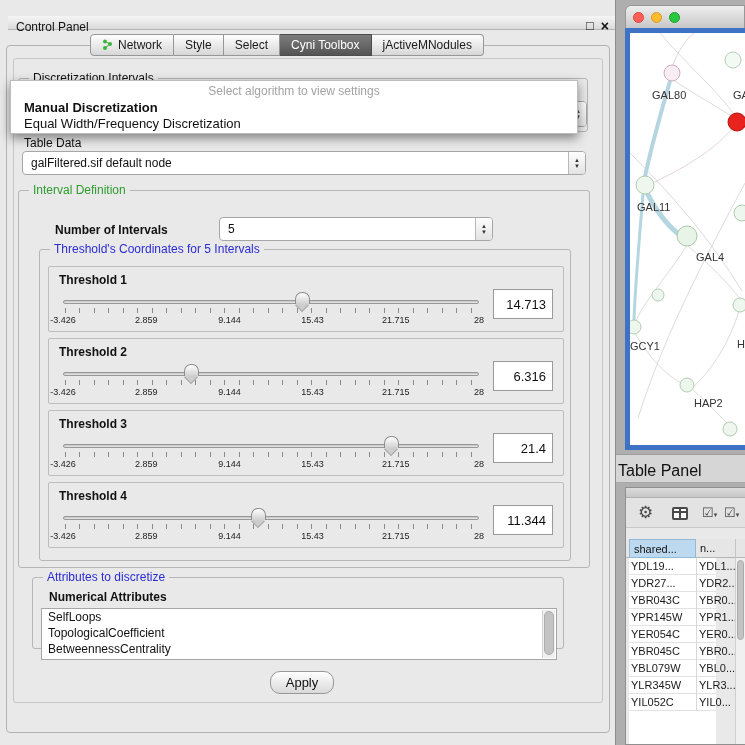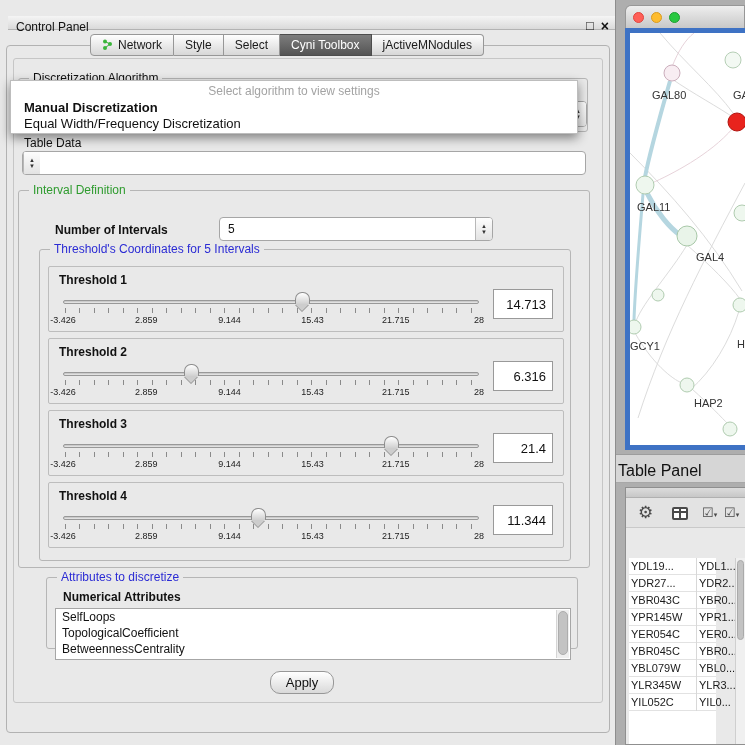--- a/index.html
+++ b/index.html
@@ -152,38 +152,39 @@
       </div>
       <div class="seg-item sel">
         <span>Cyni Toolbox</span>
       </div>
       <div class="seg-item">
         <span>jActiveMNodules</span>
       </div>
     </div>
 
     <div class="group" style="left:18px; top:78px; width:570px; height:54px;">
-      <span class="group-title">Discretization Algorithm</span>
+      <span class="group-title">Discretization Intervals</span>
       <div class="combo" style="left:10px; top:22px; width:558px; height:26px;">
         <span class="combo-text"></span>
         <span class="stepper">
           <span>▲</span>
           <span>▼</span>
         </span>
       </div>
     </div>
 
     <div class="popup">
       <div class="popup-header">Select algorithm to view settings</div>
       <div class="popup-opt bold">Manual Discretization</div>
       <div class="popup-opt">Equal Width/Frequency Discretization</div>
     </div>
 
     <span class="label-plain" style="left:24px; top:136px;">Table Data</span>
     <div class="combo" style="left:22px; top:151px; width:564px; height:24px;">
+      <span class="combo-text">galFiltered.sif default node</span>
       <span class="stepper">
         <span>▲</span>
         <span>▼</span>
       </span>
     </div>
 
     <div class="group" style="left:18px; top:190px; width:572px; height:378px;">
       <span class="group-title t-green">Interval Definition</span>
 
       <span class="label-bold" style="left:36px; top:32px;">Number of Intervals</span>
@@ -265,21 +266,21 @@
               <span style="left:60%;">15.43</span>
               <span style="left:80%;">21.715</span>
               <span style="left:100%;">28</span>
             </div>
           </div>
           <div class="thr-value">11.344</div>
         </div>
       </div>
     </div>
 
-    <div class="group" style="left:46px; top:577px; width:532px; height:72px;">
+    <div class="group" style="left:32px; top:577px; width:532px; height:72px;">
       <span class="group-title t-blue">Attributes to discretize</span>
       <span class="label-bold" style="left:16px; top:12px;">Numerical Attributes</span>
       <div class="listbox" style="left:8px; top:30px; width:516px; height:52px;">
         <div class="list-item">SelfLoops</div>
         <div class="list-item">TopologicalCoefficient</div>
         <div class="list-item">BetweennessCentrality</div>
         <div class="vscroll">
           <div class="vthumb" style="top:1px; height:44px;"></div>
         </div>
       </div>
@@ -352,20 +353,24 @@
   </div>
 
   <div class="tp-window">
     <div class="tp-minibar"></div>
     <div class="tp-toolbar">
       <span class="gear">⚙</span>
       <span class="tbl-icon"></span>
       <span class="chk" style="left:76px;"><span>☑</span><small>▾</small></span>
       <span class="chk" style="left:98px;"><span>☑</span><small>▾</small></span>
     </div>
+    <div class="tp-header">
+      <div class="th-cell th-c1">shared...</div>
+      <div class="th-cell th-c2">n...</div>
+    </div>
     <div class="tp-rows">
       <div class="trow">
         <div class="td-cell td-c1">YDL19...</div>
         <div class="td-cell td-c2">YDL1...</div>
       </div>
       <div class="trow">
         <div class="td-cell td-c1">YDR27...</div>
         <div class="td-cell td-c2">YDR2...</div>
       </div>
       <div class="trow">

